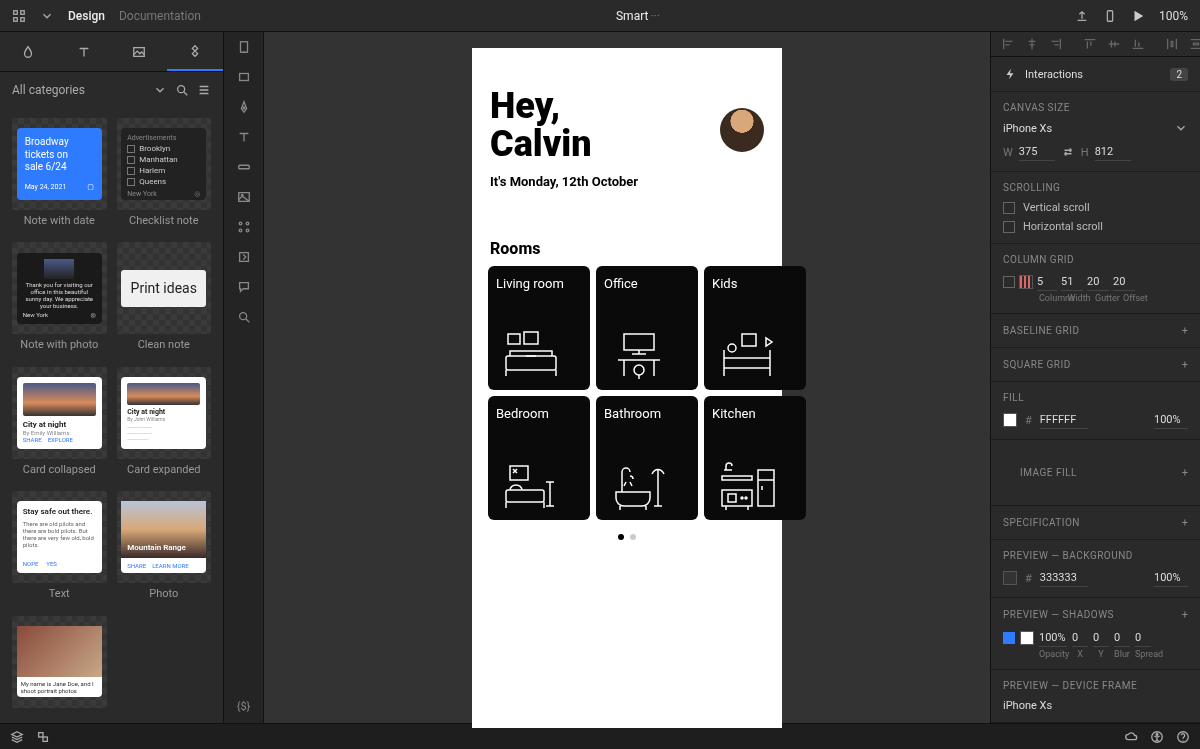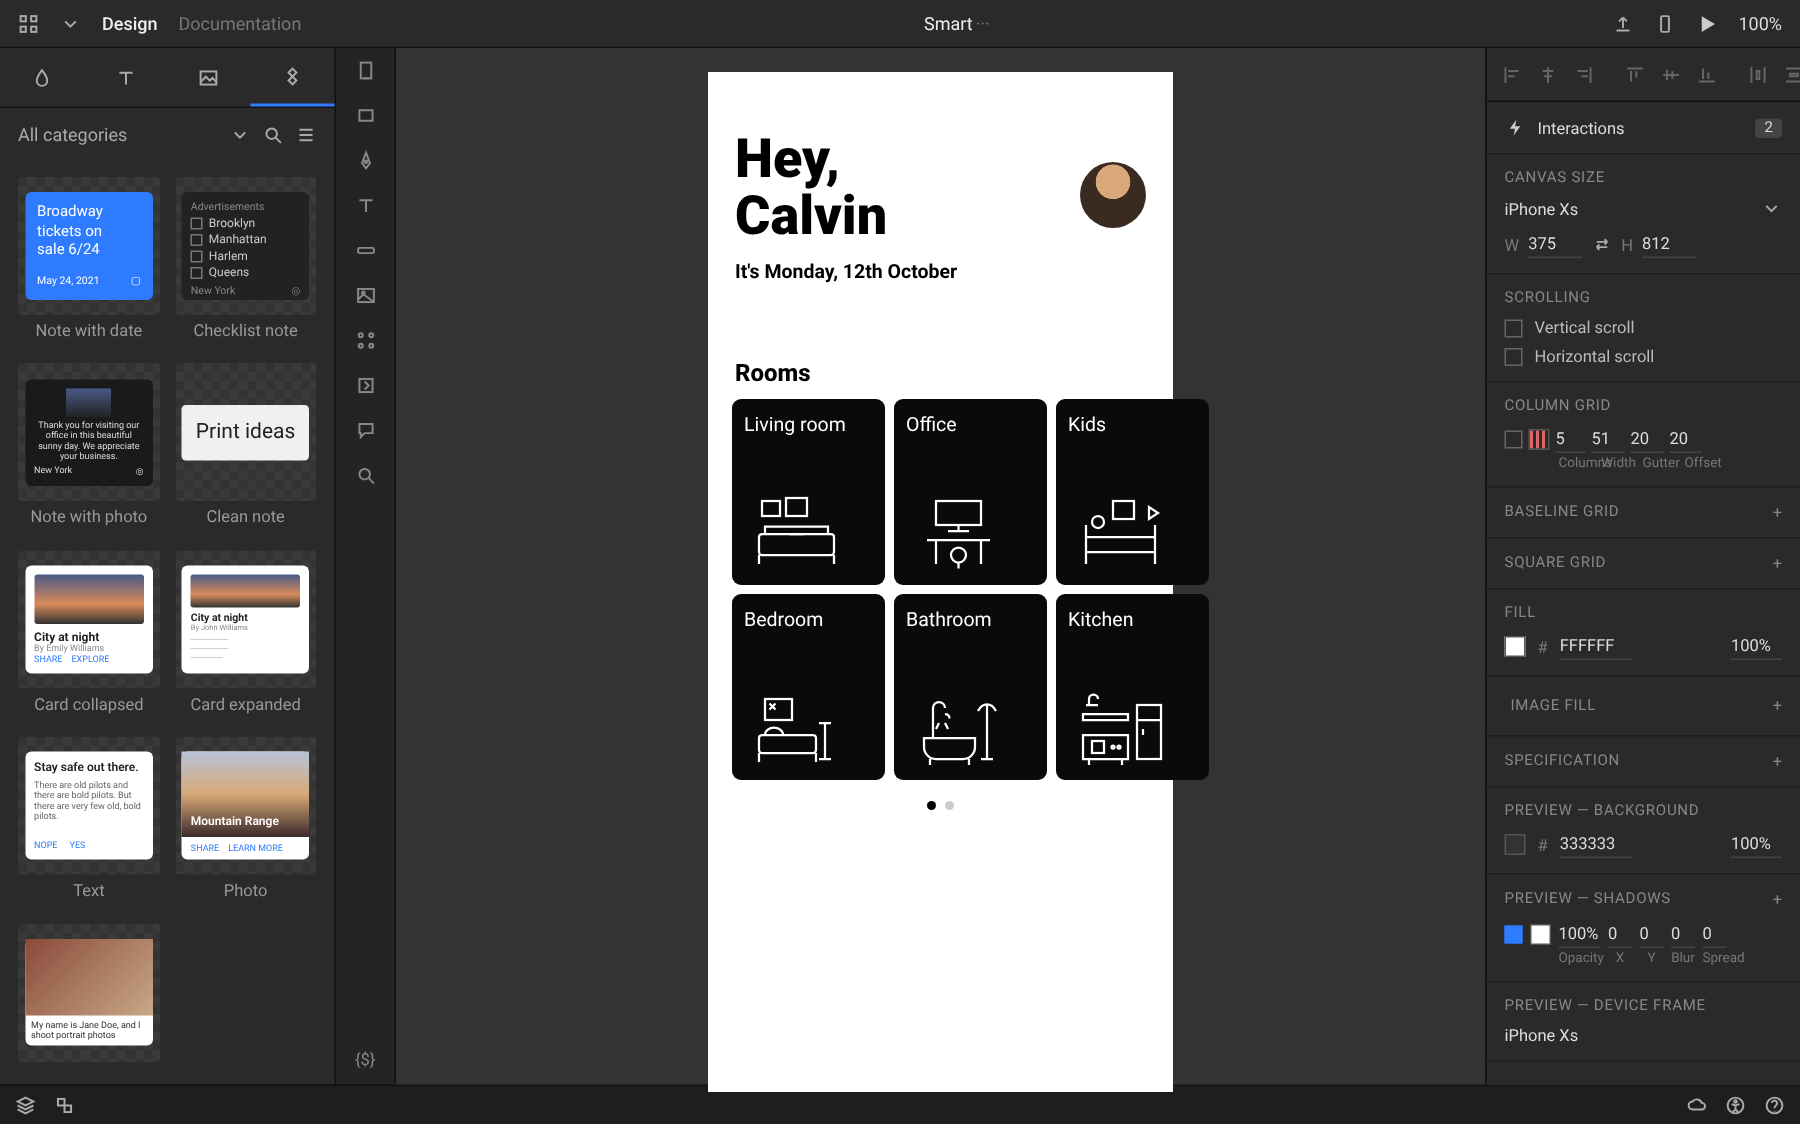--- a/index.html
+++ b/index.html
@@ -574,21 +574,21 @@
       <div class="row">
             <span class="swatch"></span>
             <span style="color:#777">#</span>
             <span class="inp" style="width:48px">FFFFFF</span>
             <span class="inp" style="width:34px;margin-left:auto">100%</span>
           </div>
     </div>
 
     <div class="sect">
           <div class="row between">
-            <span class="sect-h" style="margin:4px">IMAGE FILL</span>
+            <span class="sect-h" style="margin:17px">IMAGE FILL</span>
             <span style="color:#888">+</span>
           </div>
         </div>
     <div class="sect">
           <div class="row between">
             <span class="sect-h" style="margin:0">SPECIFICATION</span>
             <span style="color:#888">+</span>
           </div>
         </div>
 

